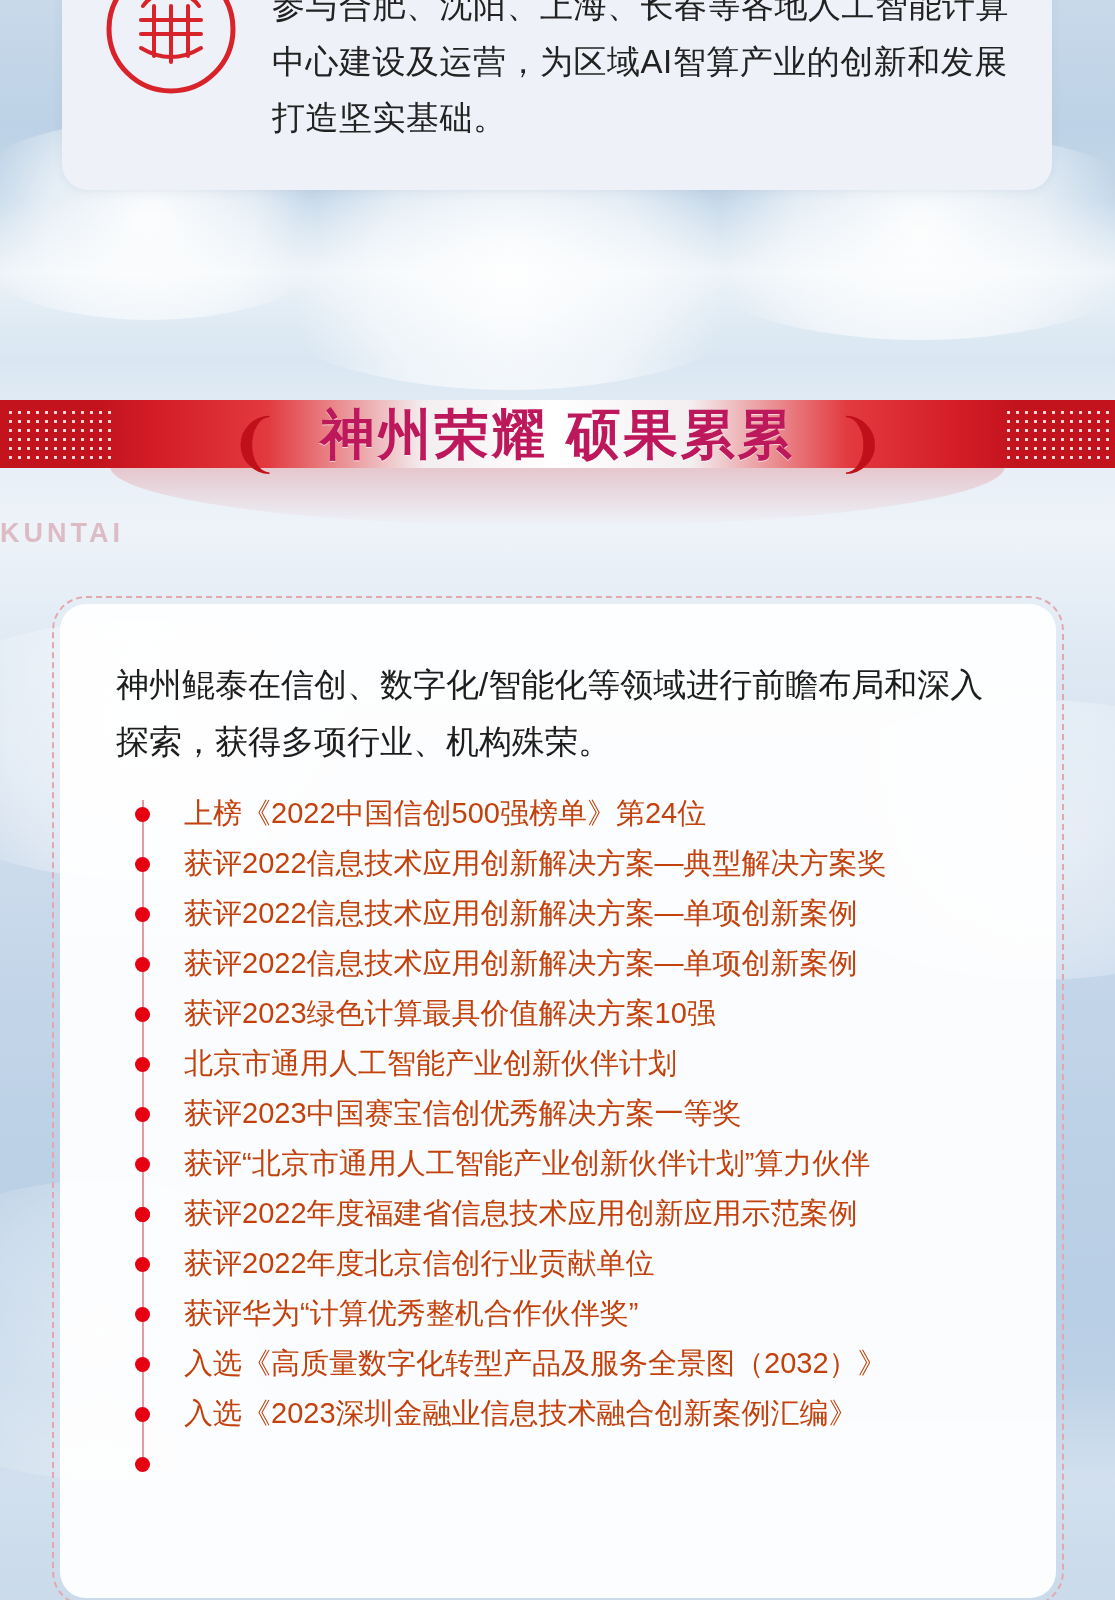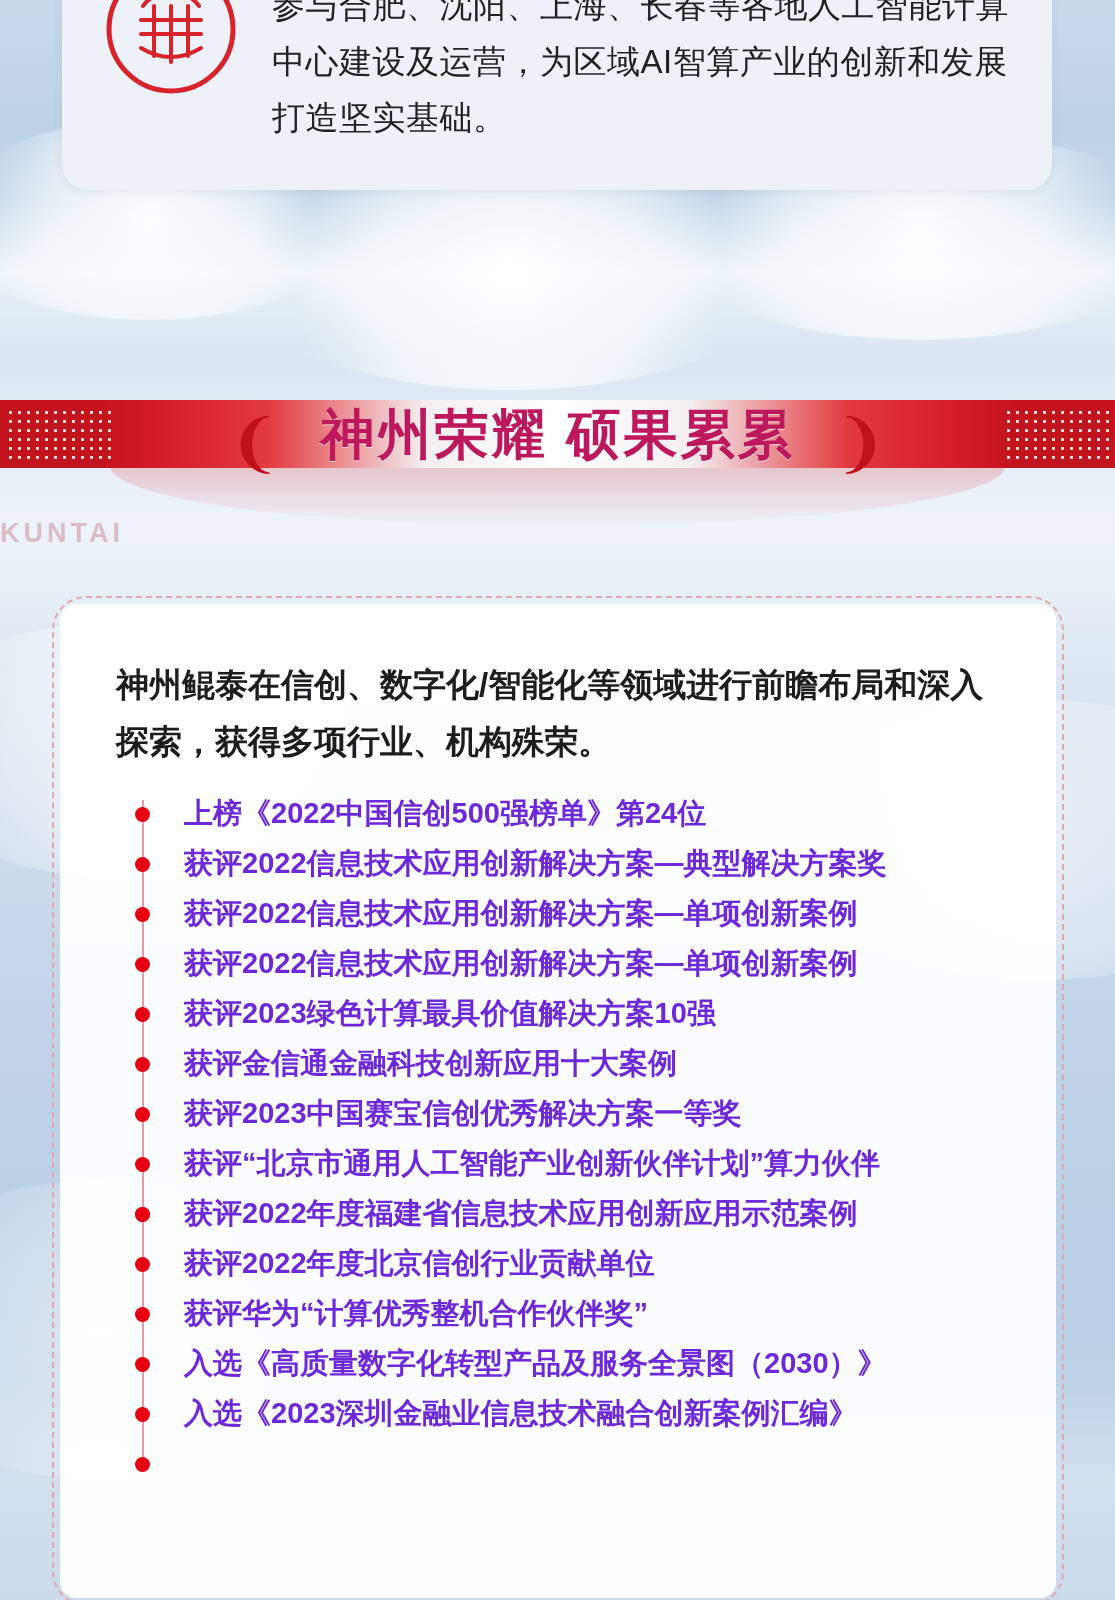--- a/index.html
+++ b/index.html
@@ -167,23 +167,22 @@
     box-sizing: border-box;
     border: 2px dashed #e3a8ae;
     border-radius: 34px;
     padding: 6px;
   }
   .honor-inner {
     width: 100%;
     height: 100%;
     box-sizing: border-box;
     background: rgba(255,255,255,0.93);
-    border-radius: 16px;
+    border-radius: 26px;
     padding: 52px 56px 10px 56px;
-    font-weight: bold;
   }
   .honor-intro {
     font-size: 33px;
     line-height: 57px;
     color: #1d1d1d;
     margin-bottom: 18px;
   }
   .honor-list {
     list-style: none;
     margin: 0;
@@ -197,21 +196,21 @@
     top: 12px;
     bottom: -30px;
     width: 2px;
     background: #e39aa2;
   }
   .honor-item {
     position: relative;
     padding-left: 68px;
     font-size: 29px;
     line-height: 50px;
-    color: #6d28d9;
+    color: #c2410c;
     white-space: nowrap;
   }
   .honor-item .bullet {
     position: absolute;
     left: 19px;
     top: 19px;
     width: 15px;
     height: 15px;
     border-radius: 50%;
     background: #e60012;
@@ -263,25 +262,25 @@
 
 <div class="honor-card">
   <div class="honor-inner">
     <div class="honor-intro">神州鲲泰在信创、数字化/智能化等领域进行前瞻布局和深入探索，获得多项行业、机构殊荣。</div>
     <ul class="honor-list" id="honors-list">
         <li class="honor-item"><span class="bullet"></span><span>上榜《2022中国信创500强榜单》第24位</span></li>
         <li class="honor-item"><span class="bullet"></span><span>获评2022信息技术应用创新解决方案—典型解决方案奖</span></li>
         <li class="honor-item"><span class="bullet"></span><span>获评2022信息技术应用创新解决方案—单项创新案例</span></li>
         <li class="honor-item"><span class="bullet"></span><span>获评2022信息技术应用创新解决方案—单项创新案例</span></li>
         <li class="honor-item"><span class="bullet"></span><span>获评2023绿色计算最具价值解决方案10强</span></li>
-        <li class="honor-item"><span class="bullet"></span><span>获评金信通金融科技创新应用十大案例</span></li>
+        <li class="honor-item"><span class="bullet"></span><span>北京市通用人工智能产业创新伙伴计划</span></li>
         <li class="honor-item"><span class="bullet"></span><span>获评2023中国赛宝信创优秀解决方案一等奖</span></li>
         <li class="honor-item"><span class="bullet"></span><span>获评“北京市通用人工智能产业创新伙伴计划”算力伙伴</span></li>
         <li class="honor-item"><span class="bullet"></span></li>
         <li class="honor-item"><span class="bullet"></span><span>获评2022年度福建省信息技术应用创新应用示范案例</span></li>
         <li class="honor-item"><span class="bullet"></span><span>获评2022年度北京信创行业贡献单位</span></li>
         <li class="honor-item"><span class="bullet"></span><span>获评华为“计算优秀整机合作伙伴奖”</span></li>
-        <li class="honor-item"><span class="bullet"></span><span>入选《高质量数字化转型产品及服务全景图（2030）》</span></li>
+        <li class="honor-item"><span class="bullet"></span><span>入选《高质量数字化转型产品及服务全景图（2032）》</span></li>
         <li class="honor-item"><span class="bullet"></span><span>入选《2023深圳金融业信息技术融合创新案例汇编》</span></li>
         <li class="honor-item"><span class="bullet"></span></li>
       </ul>
   </div>
 </div>
 
 </body></html>

